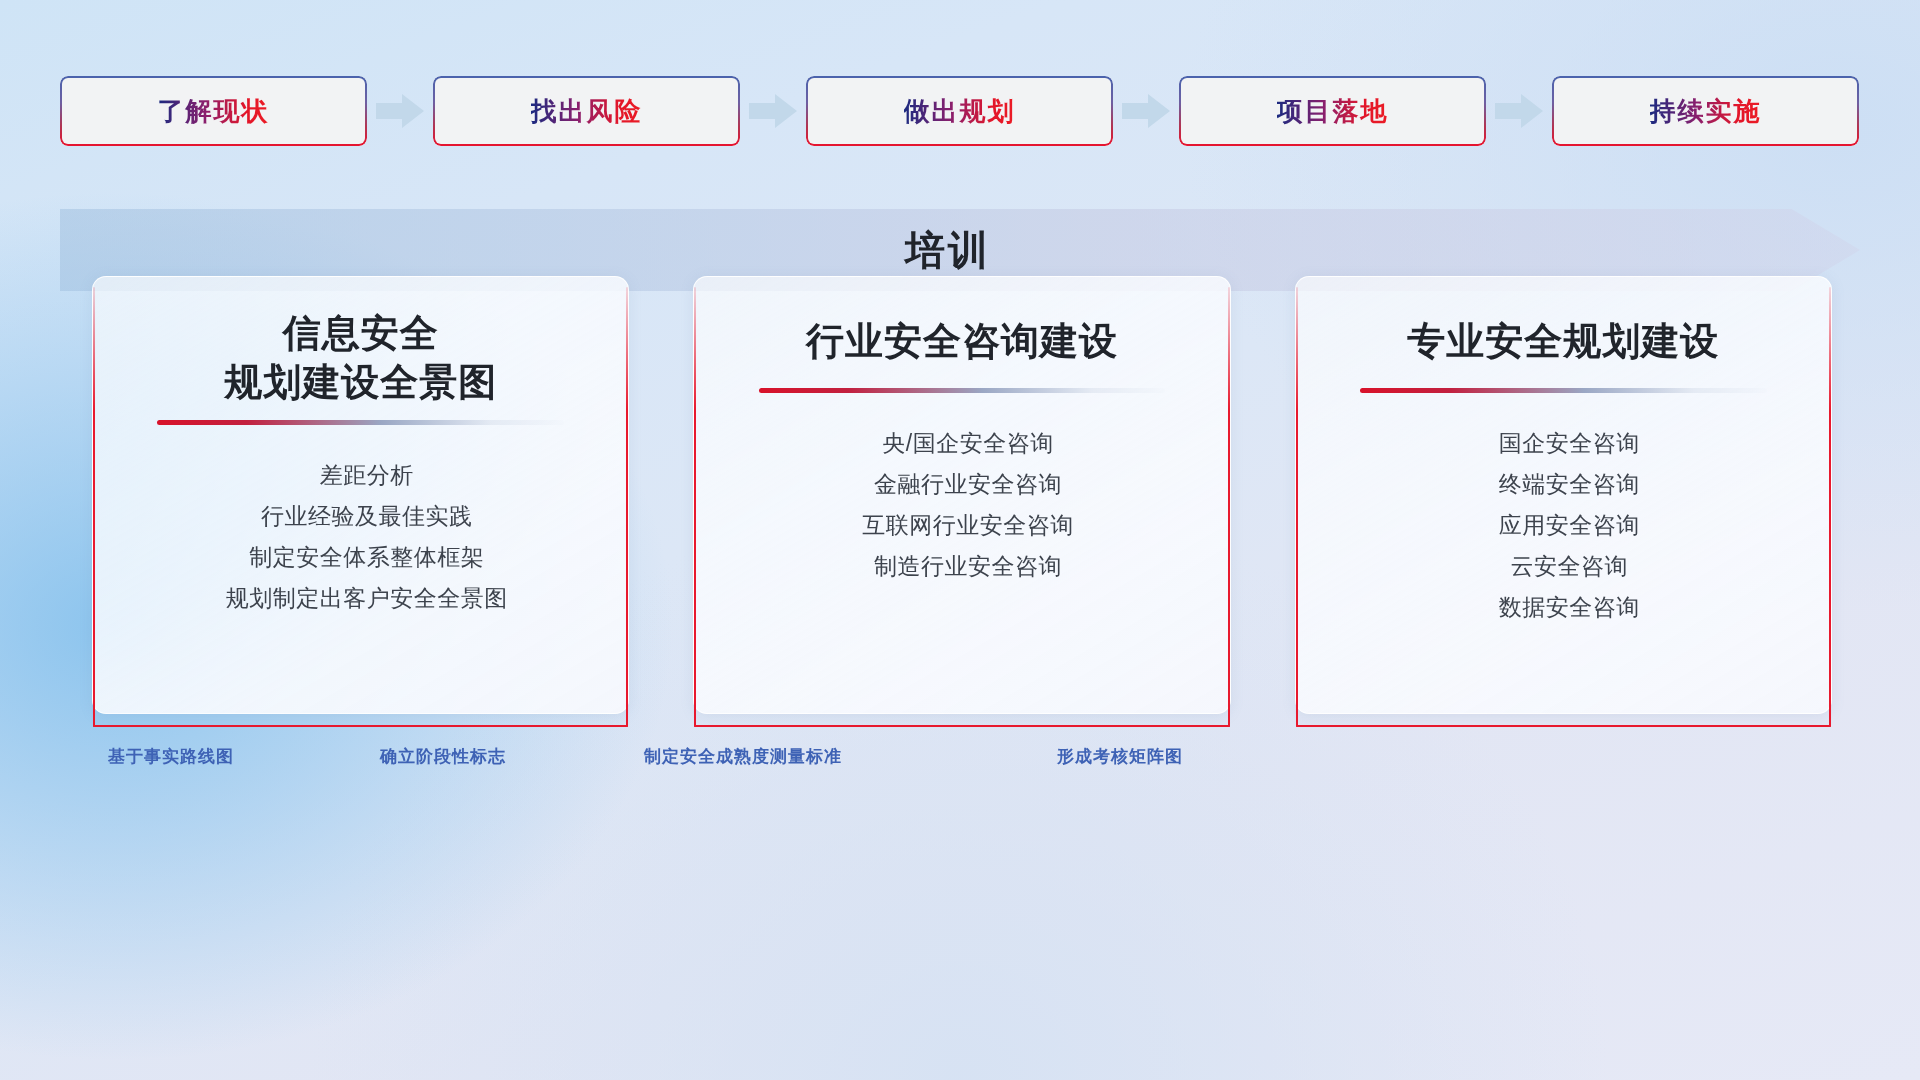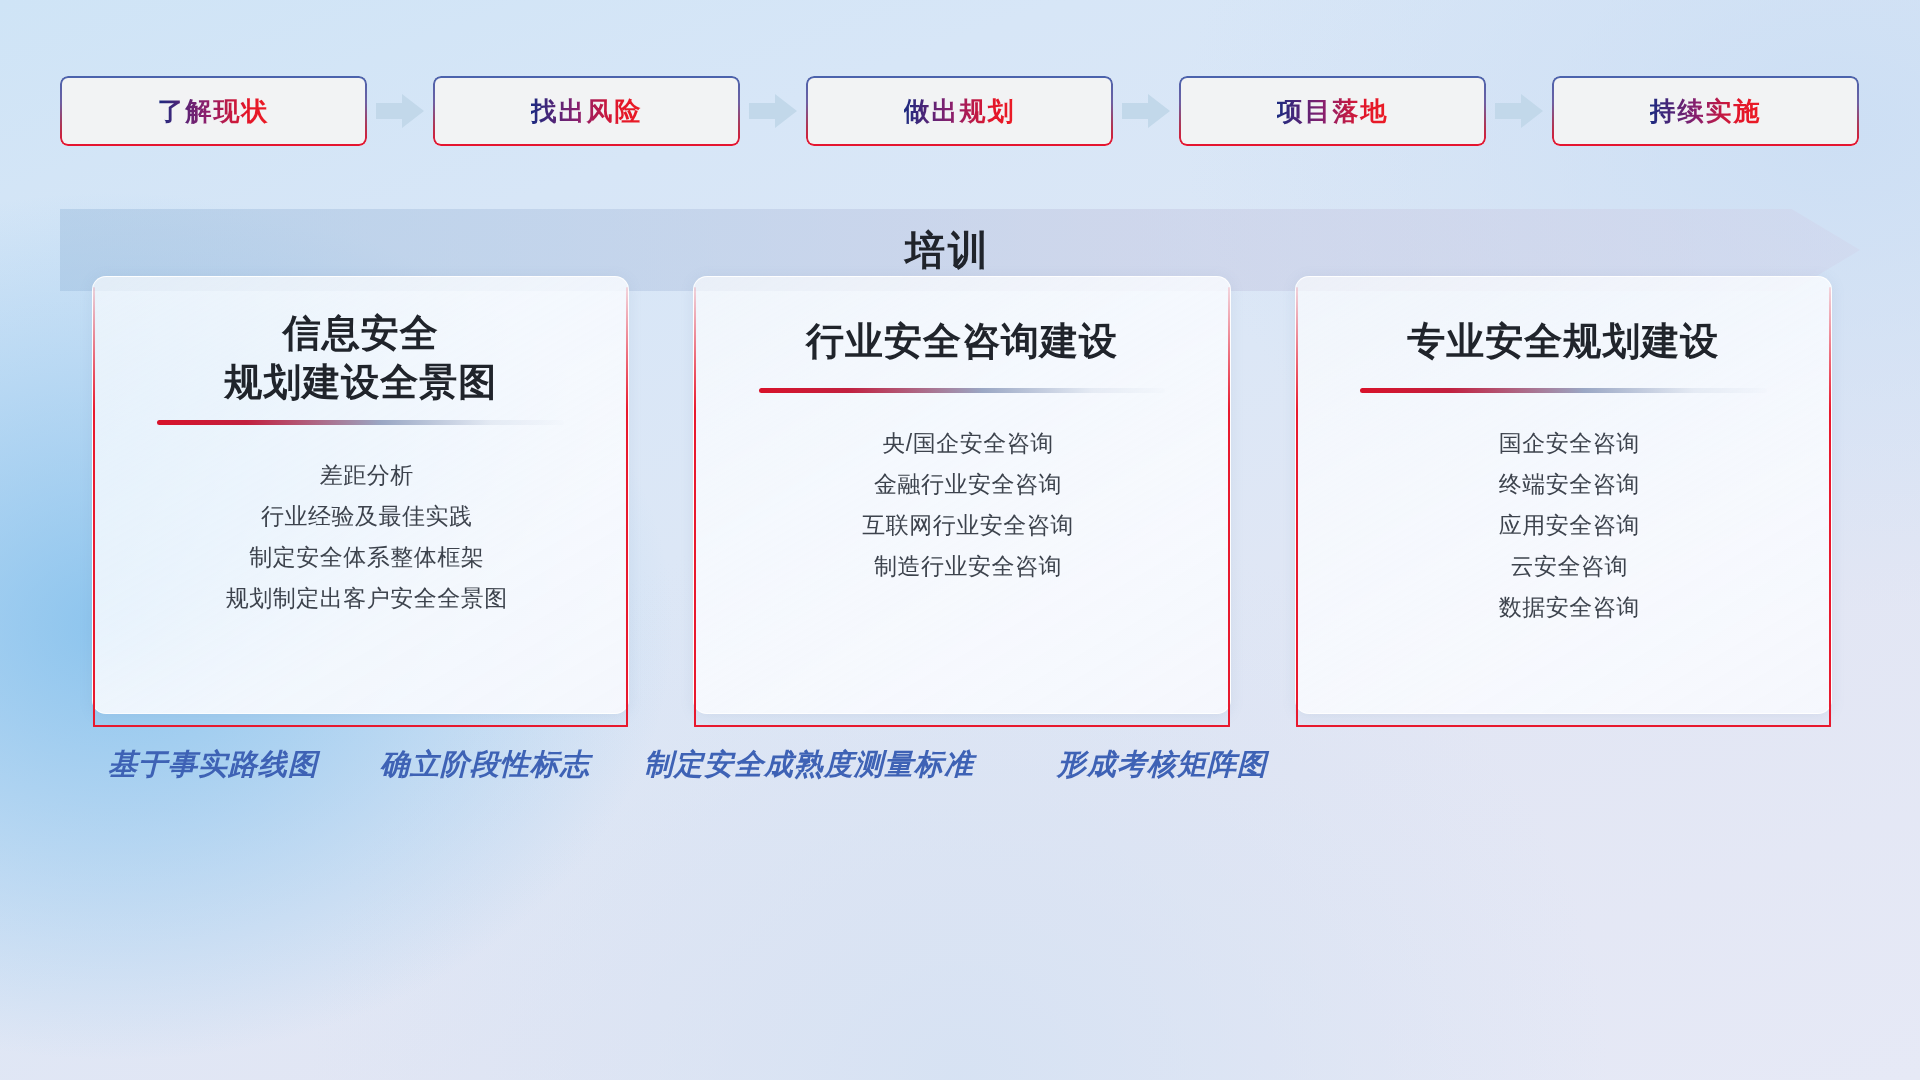--- a/index.html
+++ b/index.html
@@ -171,26 +171,25 @@
   .card.two-line .card-rule  { margin-top: 14px; }
 
   
   .footer {
     position: absolute;
     left: 0; top: 745px;
     width: 1920px; height: 50px;
   }
   .footer-label {
     position: absolute;
-    font-size: 29px;
+    font-size: 17px;
     font-weight: 700;
     color: #3e62b5;
     letter-spacing: 1px;
     white-space: nowrap;
-    font-style: italic;
   }
 </style>
 </head>
 <body>
 
 <div class="step-row">
   <div class="step-box">
     <span class="step-label">了解现状</span>
   </div>
   <div class="step-arrow">

